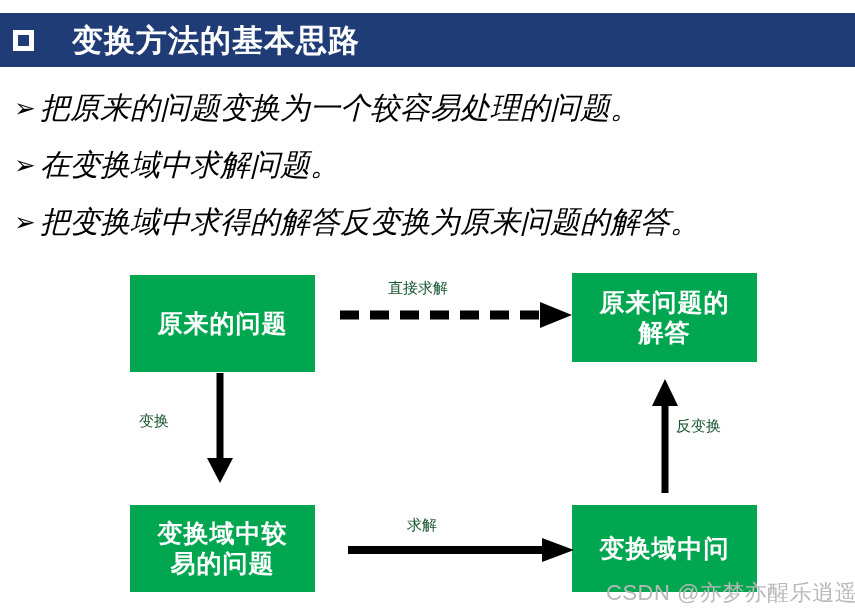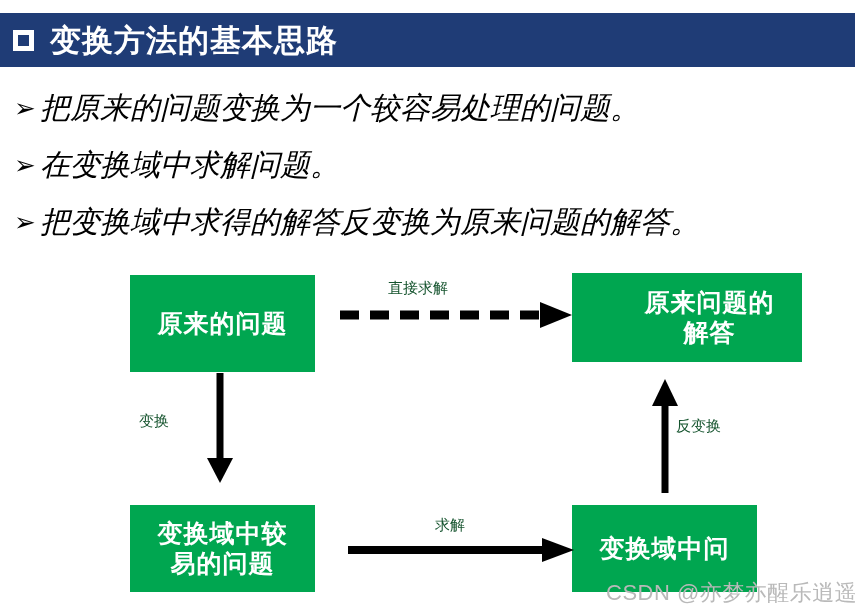--- a/index.html
+++ b/index.html
@@ -32,21 +32,21 @@
     border: 5px solid #ffffff;
     box-sizing: border-box;
     margin-left: 13px;
     flex: 0 0 auto;
   }
   #title-text {
     color: #ffffff;
     font-size: 31px;
     font-weight: bold;
     letter-spacing: 1px;
-    margin-left: 16px;
+    margin-left: 38px;
     line-height: 1;
     white-space: nowrap;
   }
 
   
   #bullet-list {
     position: absolute;
     left: 0;
     top: 88px;
     width: 855px;
@@ -88,34 +88,34 @@
     font-size: 25px;
     font-weight: bold;
     display: flex;
     align-items: center;
     justify-content: center;
     text-align: center;
     line-height: 1.18;
     letter-spacing: 1px;
   }
   #node-original-problem { left: 130px; top: 275px; width: 185px; height: 97px; }
-  #node-original-answer  { left: 572px; top: 273px; width: 185px; height: 89px; padding-left: 45px; }
+  #node-original-answer  { left: 572px; top: 273px; width: 185px; height: 89px; }
   #node-transform-problem{ left: 130px; top: 505px; width: 185px; height: 87px; }
   #node-transform-answer { left: 572px; top: 505px; width: 185px; height: 87px; }
 
   .edge-label {
     position: absolute;
     color: #14532d;
     font-size: 15px;
     white-space: nowrap;
   }
   #label-direct   { left: 388px; top: 279px; }
   #label-transform{ left: 139px; top: 412px; }
   #label-inverse  { left: 676px; top: 417px; }
-  #label-solve    { left: 435px; top: 516px; }
+  #label-solve    { left: 407px; top: 516px; }
 
   .edge-svg {
     position: absolute;
     overflow: visible;
   }
   #edge-direct   { left: 340px; top: 300px; width: 235px; height: 30px; }
   #edge-transform{ left: 200px; top: 373px; width: 40px; height: 110px; }
   #edge-inverse  { left: 645px; top: 378px; width: 40px; height: 115px; }
   #edge-solve    { left: 348px; top: 535px; width: 228px; height: 30px; }
 

